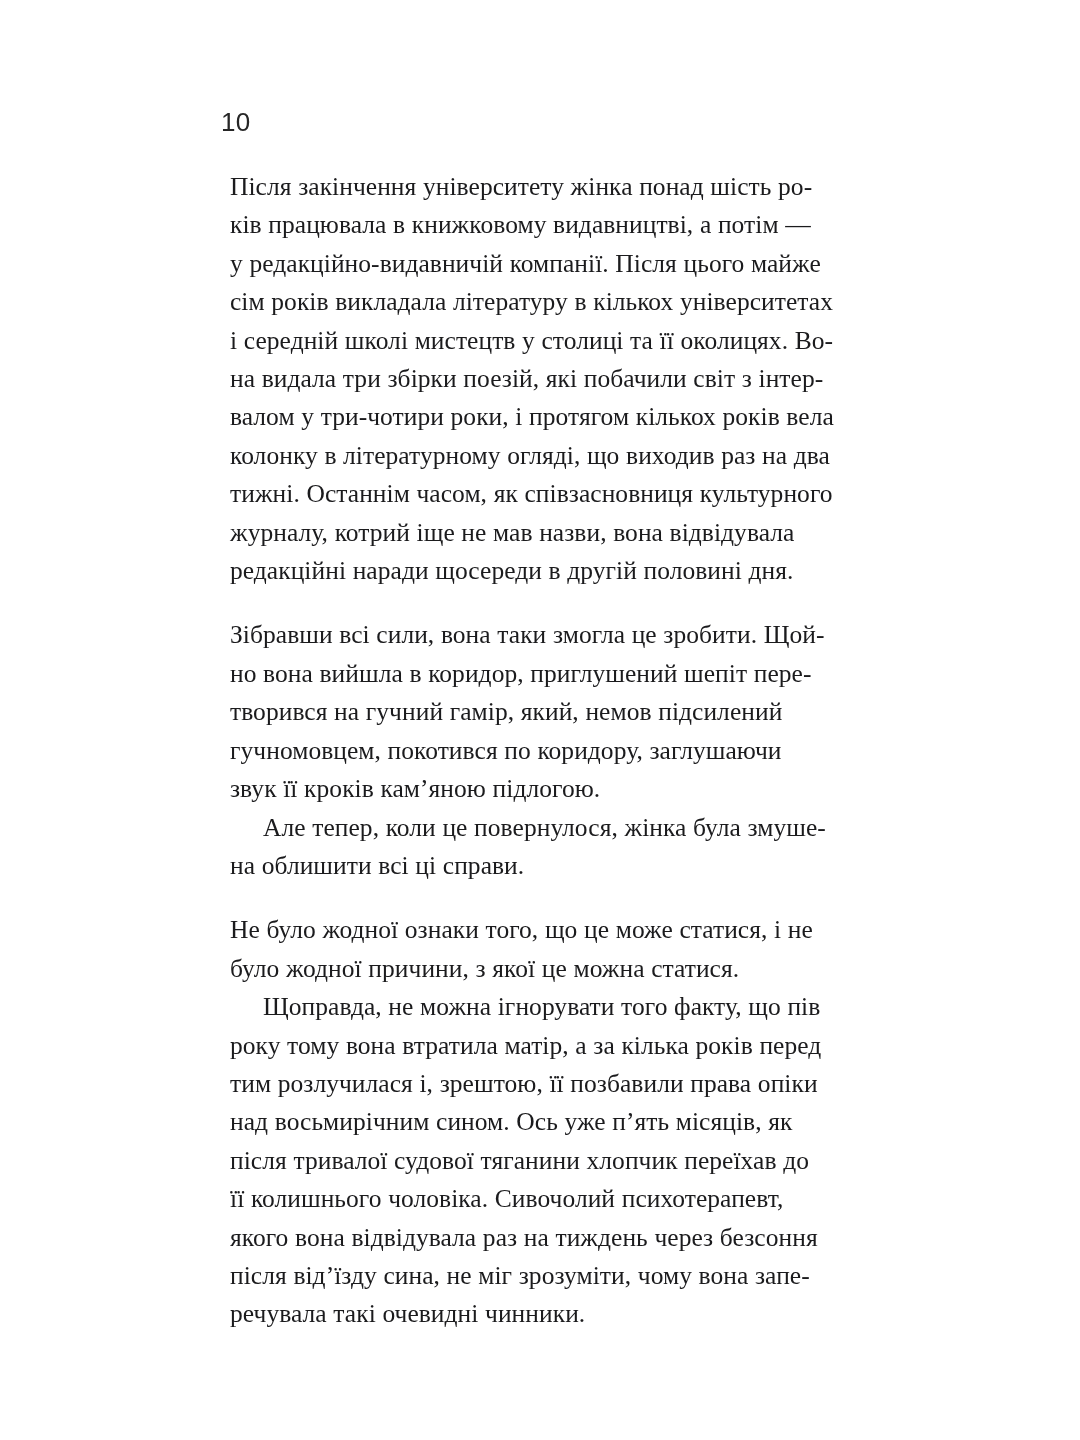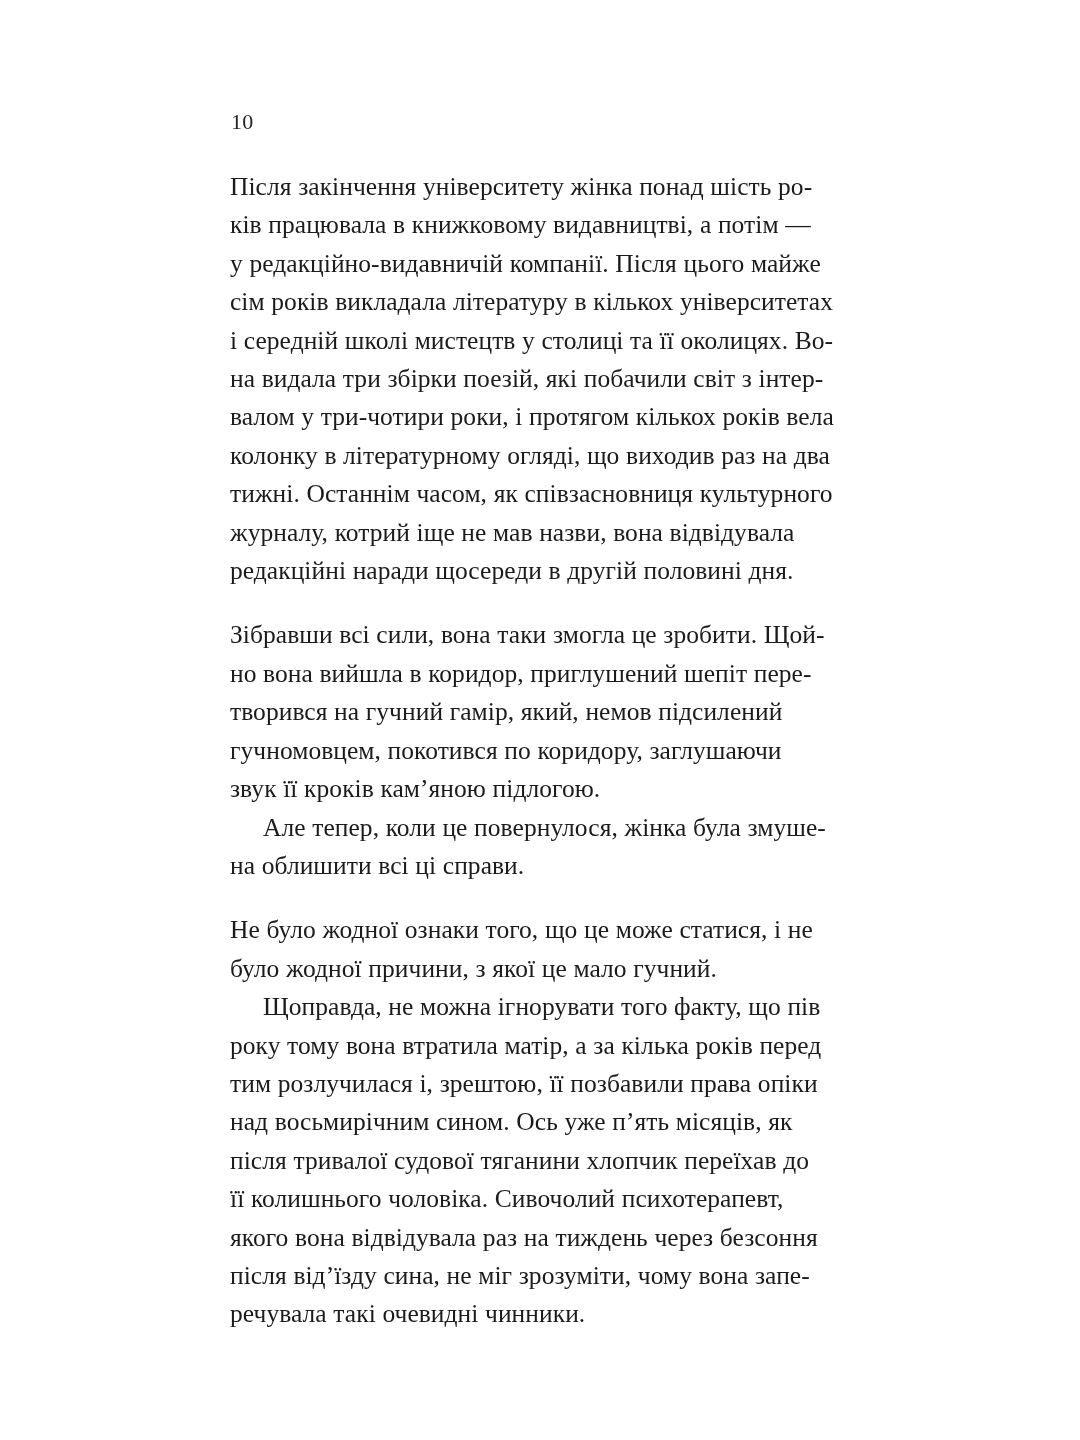--- a/index.html
+++ b/index.html
@@ -18,24 +18,24 @@
   }
 
   .page {
     position: absolute;
     inset: 0;
     background: #ffffff;
   }
 
   .folio {
     position: absolute;
-    left: 231px;
+    left: 221px;
     top: 110px;
-    font-family: Liberation Serif, serif;
-    font-size: 22px;
+    font-family: Liberation Sans, sans-serif;
+    font-size: 26px;
     line-height: 24px;
     letter-spacing: 0.2px;
     color: #262626;
     font-weight: 400;
   }
 
   .textblock {
     position: absolute;
     left: 230px;
     top: 168px;
@@ -87,21 +87,21 @@
     <p class="para">Зібравши всі сили, вона таки змогла це зробити. Щой-
 но вона вийшла в коридор, приглушений шепіт пере-
 творився на гучний гамір, який, немов підсилений
 гучномовцем, покотився по коридору, заглушаючи
 звук її кроків кам’яною підлогою.</p>
 
     <p class="para cont">Але тепер, коли це повернулося, жінка була змуше-
 на облишити всі ці справи.</p>
 
     <p class="para">Не було жодної ознаки того, що це може статися, і не
-було жодної причини, з якої це мало гучний.</p>
+було жодної причини, з якої це можна статися.</p>
 
     <p class="para cont">Щоправда, не можна ігнорувати того факту, що пів
 року тому вона втратила матір, а за кілька років перед
 тим розлучилася і, зрештою, її позбавили права опіки
 над восьмирічним сином. Ось уже п’ять місяців, як
 після тривалої судової тяганини хлопчик переїхав до
 її колишнього чоловіка. Сивочолий психотерапевт,
 якого вона відвідувала раз на тиждень через безсоння
 після від’їзду сина, не міг зрозуміти, чому вона запе-
 речувала такі очевидні чинники.</p>

